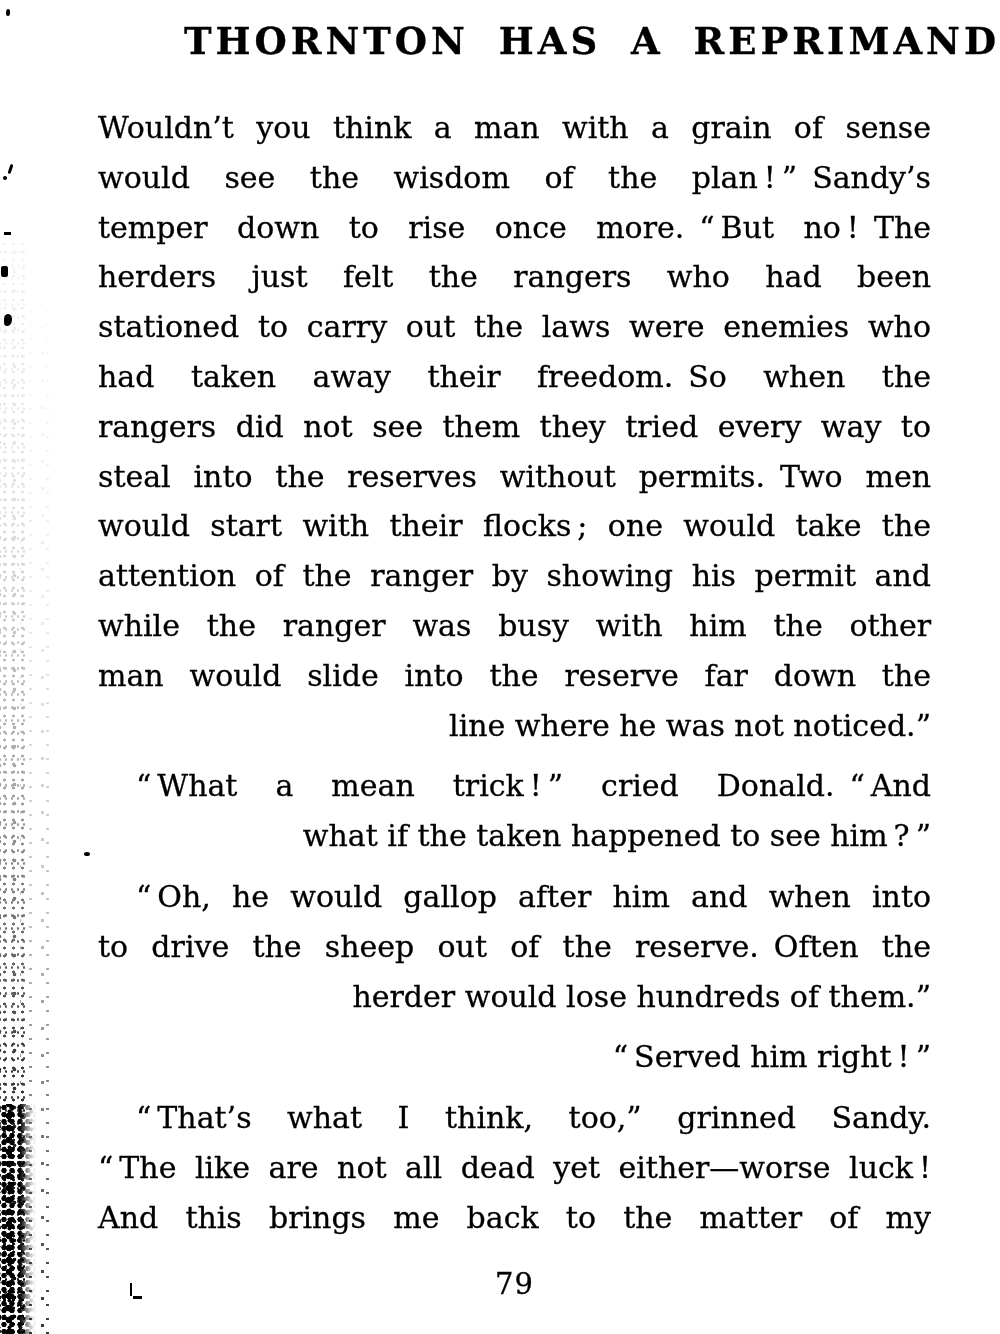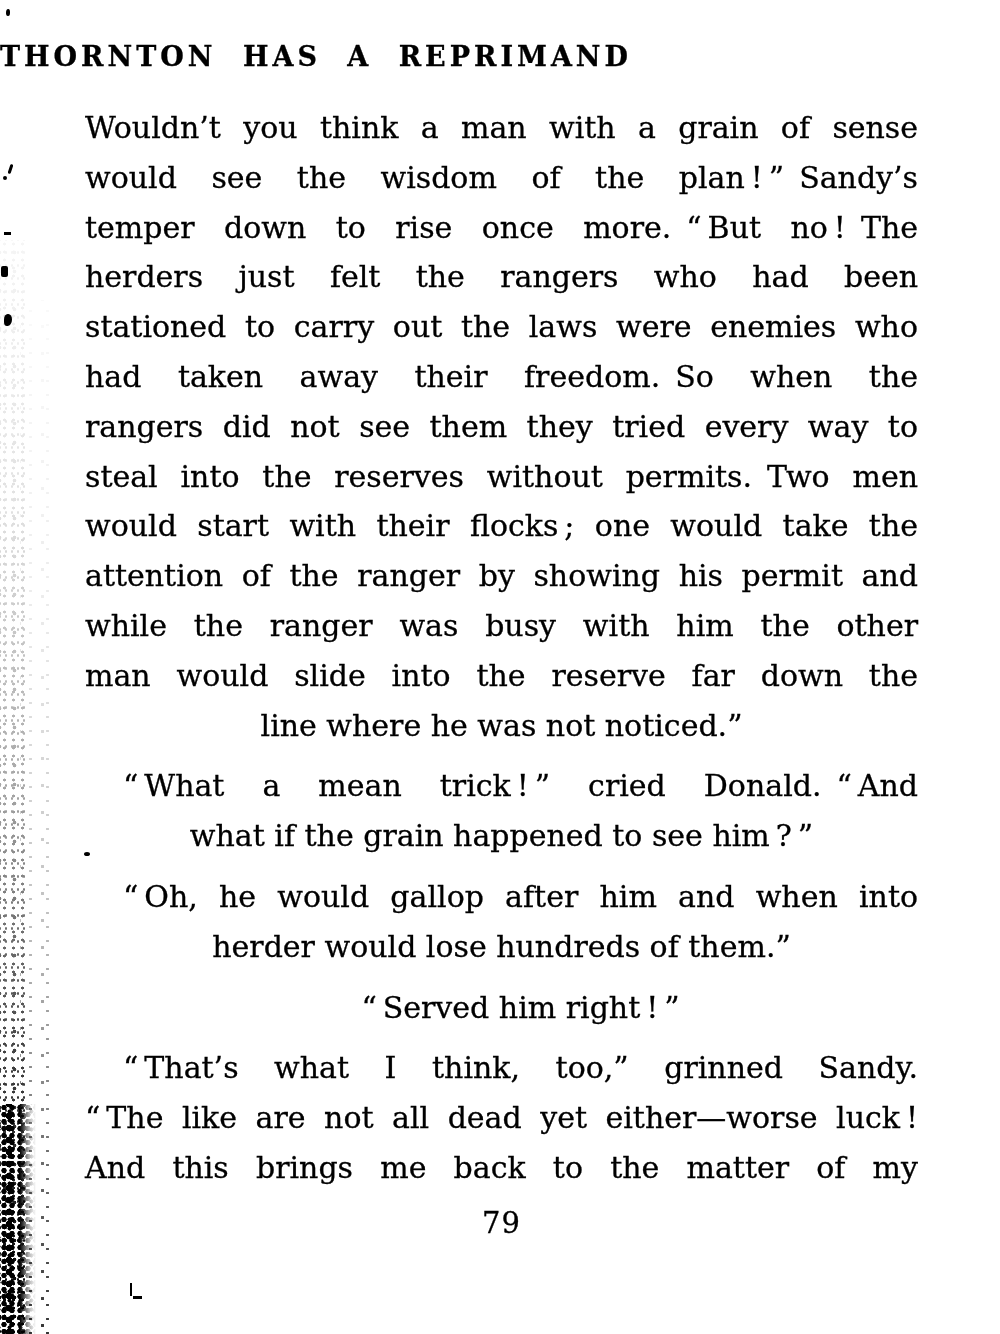--- a/index.html
+++ b/index.html
@@ -56,44 +56,44 @@
   .a4 { left:4px;  top:232px;  width:7px; height:3px; }
   .a5 { left:1px;  top:266px;  width:7px; height:11px; border-radius:2px; }
   .a6 { left:4px;  top:314px;  width:8px; height:12px; border-radius:50% 50% 60% 40%; }
   .a7 { left:84px; top:852px;  width:6px; height:4px;  border-radius:50%; }
   .a8 { left:130px;top:1283px; width:2px; height:13px; }
   .a9 { left:133px;top:1296px; width:9px; height:3px; }
 
   
   .title {
     margin: 0;
-    padding-top: 35px;
-    text-align: left;
-    font-size: 27px;
+    padding-top: 19px;
+    text-align: right;
+    font-size: 37px;
     line-height: 44px;
     font-weight: bold;
     letter-spacing: 4px;
     word-spacing: 13px;
   }
   .body-text {
     position: absolute;
-    left: 85px;
+    left: 98px;
     top: 103px;
     width: 833px;
   }
   .line {
     height: 49.8px;
     line-height: 49.8px;
     font-size: 30px;
-    text-align: center;
+    text-align: right;
   }
   .line.j  { text-align: justify; text-align-last: justify; }
   .line.ind{ text-indent: 38px; margin-top: 11px; }
   .pageno {
-    margin-top: 13px;
+    margin-top: 24px;
     text-align: center;
     font-size: 29px;
     letter-spacing: 1px;
   }
 </style>
 </head>
 <body>
 
 <div class="page">
 
@@ -120,22 +120,23 @@
     <div class="line j">stationed to carry out the laws were enemies who</div>
     <div class="line j">had taken away their freedom. So when the</div>
     <div class="line j">rangers did not see them they tried every way to</div>
     <div class="line j">steal into the reserves without permits. Two men</div>
     <div class="line j">would start with their flocks ; one would take the</div>
     <div class="line j">attention of the ranger by showing his permit and</div>
     <div class="line j">while the ranger was busy with him the other</div>
     <div class="line j">man would slide into the reserve far down the</div>
     <div class="line">line where he was not noticed.”</div>
     <div class="line j ind">“ What a mean trick ! ” cried Donald. “ And</div>
-    <div class="line">what if the grain happened to see him ? ”</div>
+    <div class="line">what if the taken happened to see him ? ”</div>
     <div class="line j ind">“ Oh, he would gallop after him and when into</div>
+    <div class="line j">to drive the sheep out of the reserve. Often the</div>
     <div class="line">herder would lose hundreds of them.”</div>
     <div class="line ind">“ Served him right ! ”</div>
     <div class="line j ind">“ That’s what I think, too,” grinned Sandy.</div>
     <div class="line j">“ The like are not all dead yet either—worse luck !</div>
     <div class="line j">And this brings me back to the matter of my</div>
     <div class="pageno">79</div>
   </div>
 
 </div>
 

